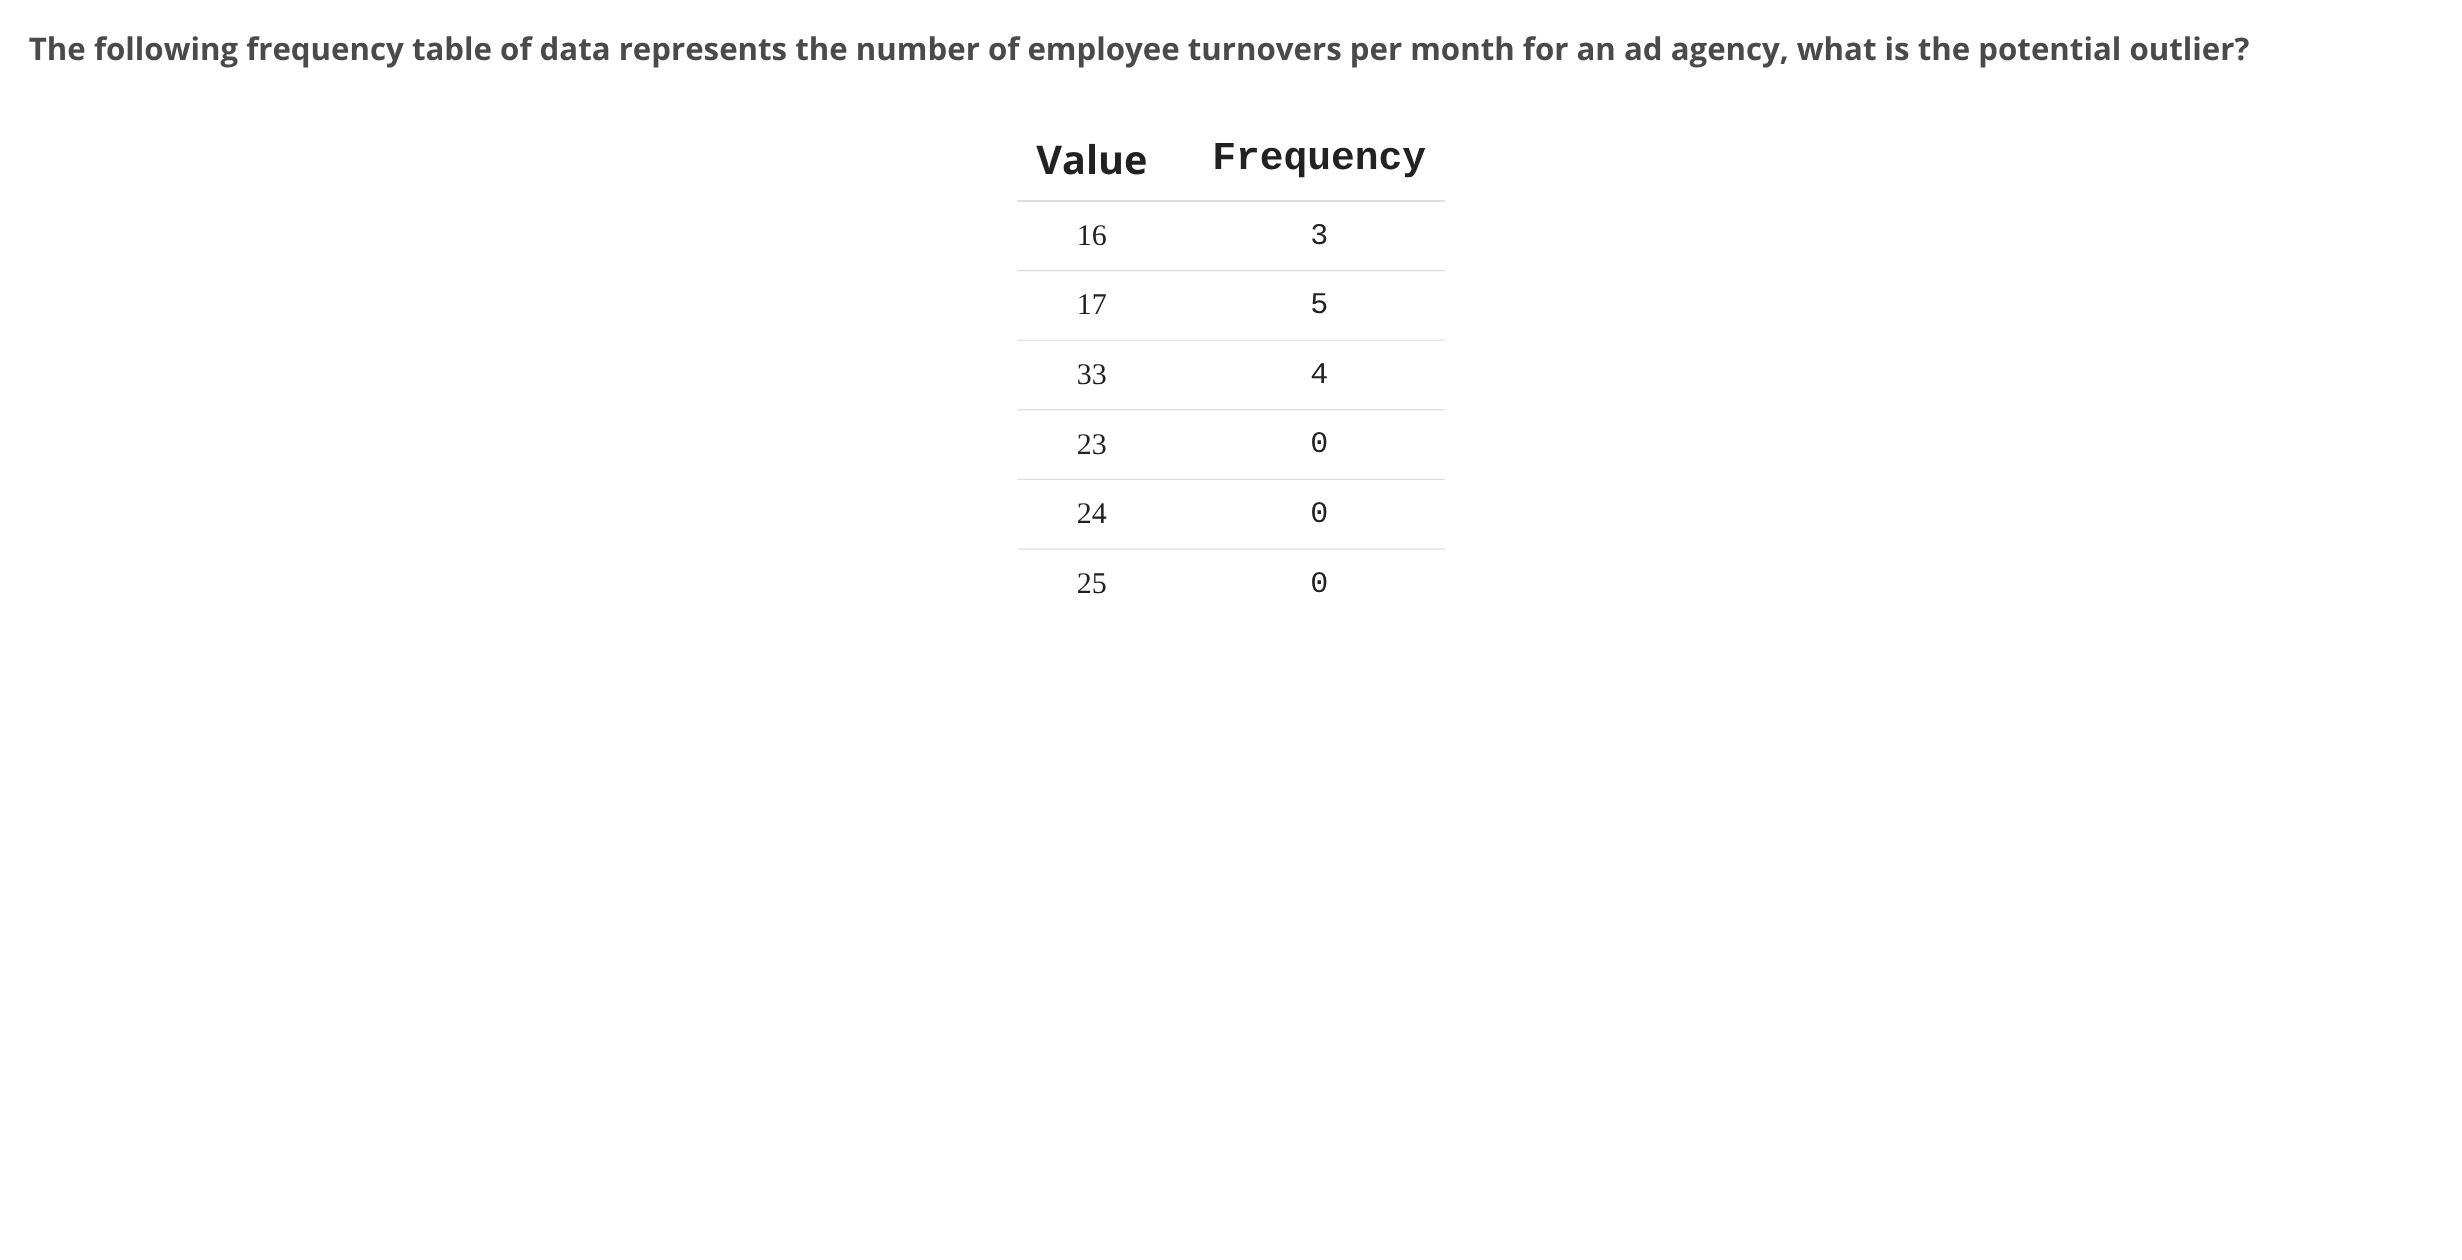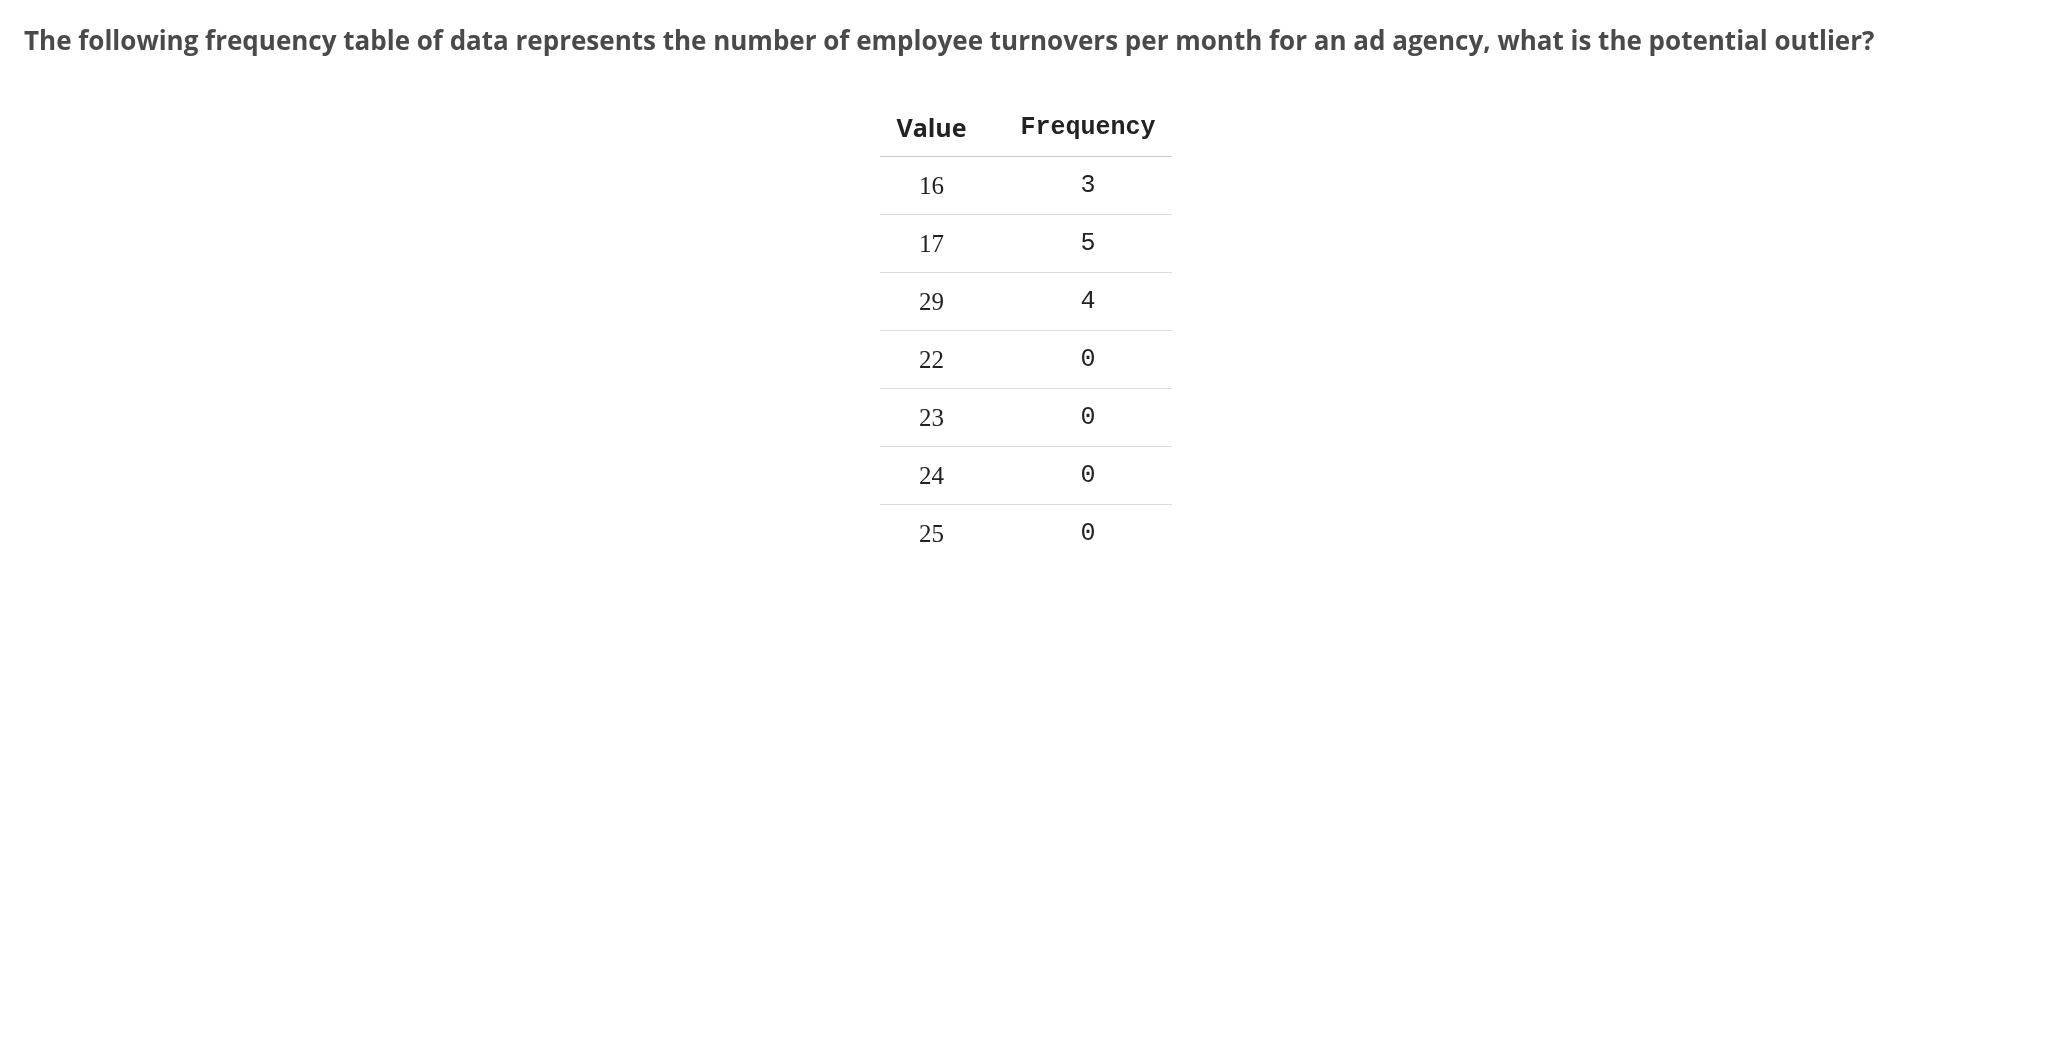--- a/index.html
+++ b/index.html
@@ -24,21 +24,21 @@
       display: flex;
       justify-content: center;
     }
     table {
       border-collapse: collapse;
       font-family: Georgia, 'Times New Roman', serif;
     }
     th {
       font-family: 'Segoe UI', 'Open Sans', sans-serif;
       font-weight: 700;
-      font-size: 25px;
+      font-size: 33px;
       color: #222222;
       text-align: center;
       padding: 12px 38px 12px 16px;
       border-bottom: 1px solid #c8c8c8;
     }
     th:last-child {
       padding-right: 16px;
     }
     td {
       font-size: 25px;
@@ -77,26 +77,22 @@
     <tbody>
       <tr>
         <td class="col-value">16</td>
         <td class="col-freq">3</td>
       </tr>
       <tr>
         <td class="col-value">17</td>
         <td class="col-freq">5</td>
       </tr>
       <tr>
-        <td class="col-value">29</td>
+        <td class="col-value">33</td>
         <td class="col-freq">4</td>
-      </tr>
-      <tr>
-        <td class="col-value">22</td>
-        <td class="col-freq">0</td>
       </tr>
       <tr>
         <td class="col-value">23</td>
         <td class="col-freq">0</td>
       </tr>
       <tr>
         <td class="col-value">24</td>
         <td class="col-freq">0</td>
       </tr>
       <tr>

